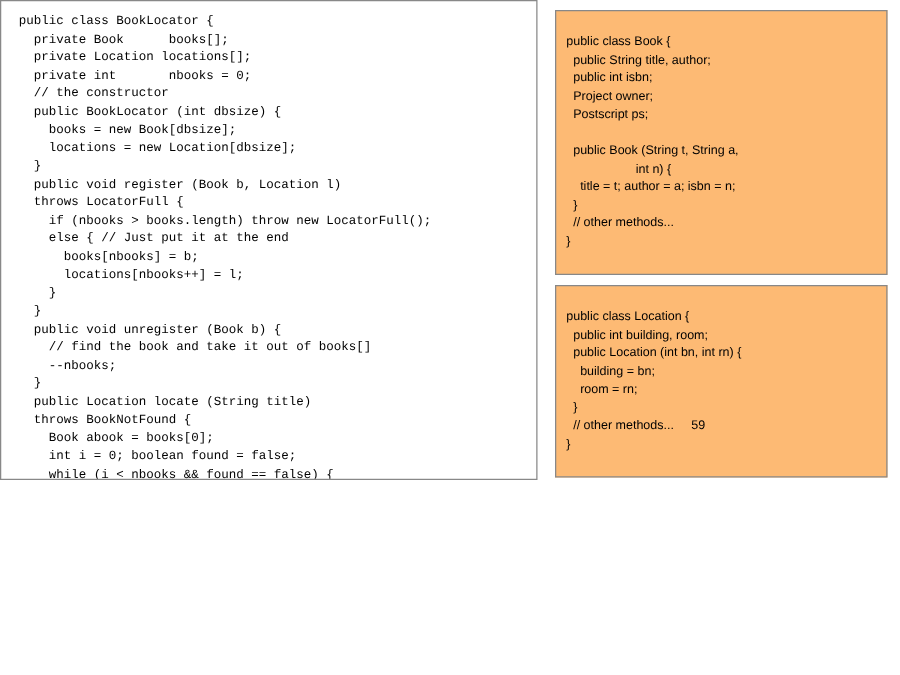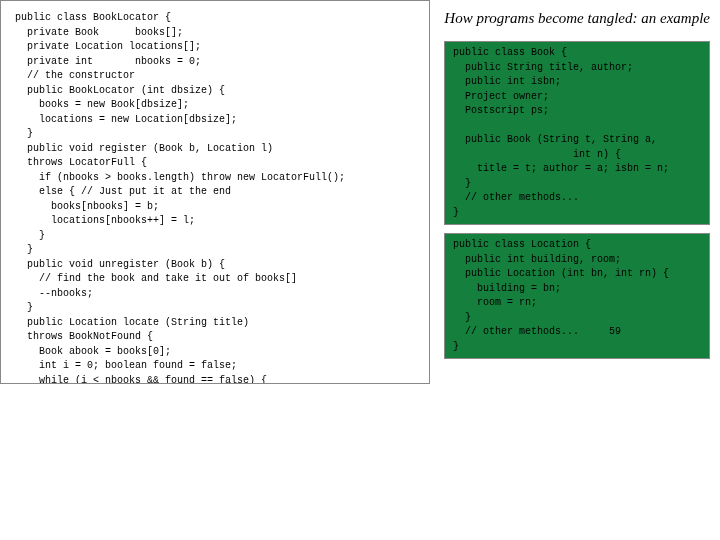--- a/index.html
+++ b/index.html
@@ -41,23 +41,23 @@
     .right-main-heading {
       font-family: 'Times New Roman', Times, serif;
       font-size: 32px;
       font-weight: normal;
       line-height: 1.15;
       margin-bottom: 14px;
     }
 
     .code-box {
       border: 1.5px solid #888;
-      background: #15803d;
-      padding: 4px 8px;
-      font-family: Liberation Mono, monospace;
+      background: #fdba74;
+      padding: 18px 8px;
+      font-family: Liberation Sans, sans-serif;
       font-size: 10px;
       line-height: 1.45;
       white-space: pre;
       overflow: hidden;
     }
 
     .code-box-top {
       margin-bottom: 8px;
     }
 
@@ -103,21 +103,20 @@
         found = true;
       else abook = books[++i];
     }
     if (found == false) throw new BookNotFound (str);
     return locations[i];
   }
 }</div>
 </div>
 
 <div class="right-panel">
-  <div class="right-top-title">How programs become tangled: an example</div>
   <div class="code-box code-box-top">public class Book {
   public String title, author;
   public int isbn;
   Project owner;
   Postscript ps;
 
   public Book (String t, String a,
                     int n) {
     title = t; author = a; isbn = n;
   }

